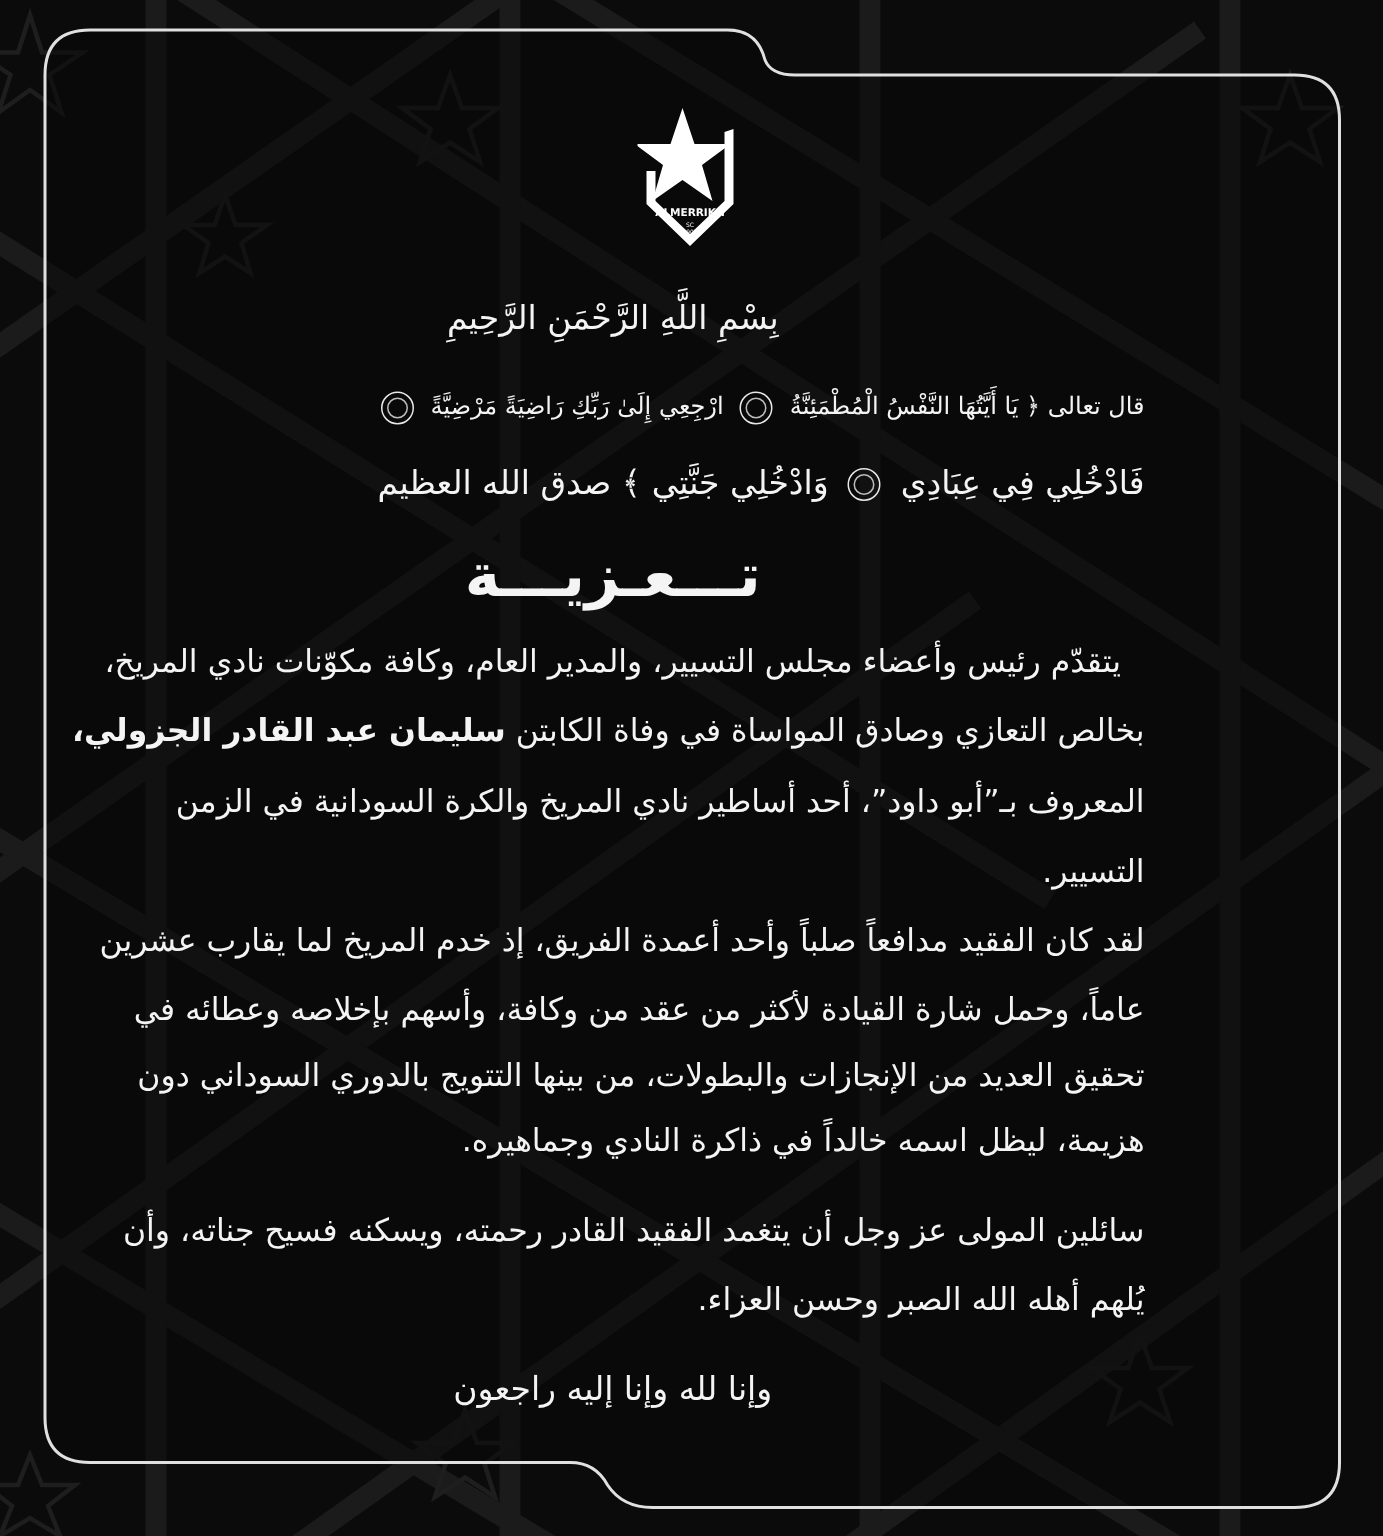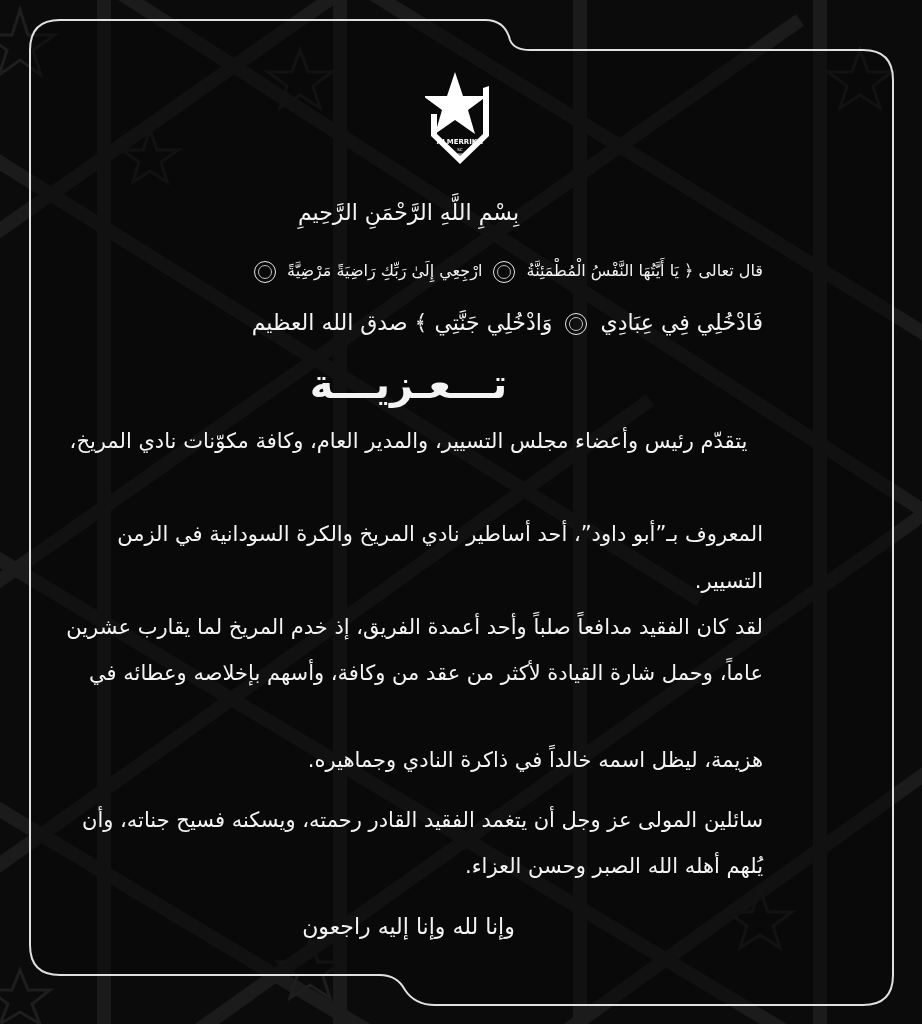--- a/index.html
+++ b/index.html
@@ -95,24 +95,28 @@
 
   <div class="line quran2">
     <span>فَادْخُلِي فِي عِبَادِي</span>
     <span class="ayah-mark"></span>
     <span>وَادْخُلِي جَنَّتِي ﴾ صدق الله العظيم</span>
   </div>
 
   <div class="line center title">تـــعـزيـــة</div>
 
   <div class="line p" style="top:426px;text-align:center;">يتقدّم رئيس وأعضاء مجلس التسيير، والمدير العام، وكافة مكوّنات نادي المريخ،</div>
+  <div class="line p" style="top:472px;">
+    <span>بخالص التعازي وصادق المواساة في وفاة الكابتن </span><span class="bold">سليمان عبد القادر الجزولي،</span>
+  </div>
   <div class="line p" style="top:519px;">المعروف بـ”أبو داود”، أحد أساطير نادي المريخ والكرة السودانية في الزمن</div>
   <div class="line p" style="top:566px;">التسيير.</div>
 
   <div class="line p" style="top:612px;">لقد كان الفقيد مدافعاً صلباً وأحد أعمدة الفريق، إذ خدم المريخ لما يقارب عشرين</div>
   <div class="line p" style="top:658px;">عاماً، وحمل شارة القيادة لأكثر من عقد من وكافة، وأسهم بإخلاصه وعطائه في</div>
+  <div class="line p" style="top:702px;">تحقيق العديد من الإنجازات والبطولات، من بينها التتويج بالدوري السوداني دون</div>
   <div class="line p" style="top:745px;">هزيمة، ليظل اسمه خالداً في ذاكرة النادي وجماهيره.</div>
 
   <div class="line p" style="top:805px;">سائلين المولى عز وجل أن يتغمد الفقيد القادر رحمته، ويسكنه فسيح جناته، وأن</div>
   <div class="line p" style="top:851px;">يُلهم أهله الله الصبر وحسن العزاء.</div>
 
   <div class="line center" style="top:912px; font-size:22px;">وإنا لله وإنا إليه راجعون</div>
 </div>
 
 </body></html>

